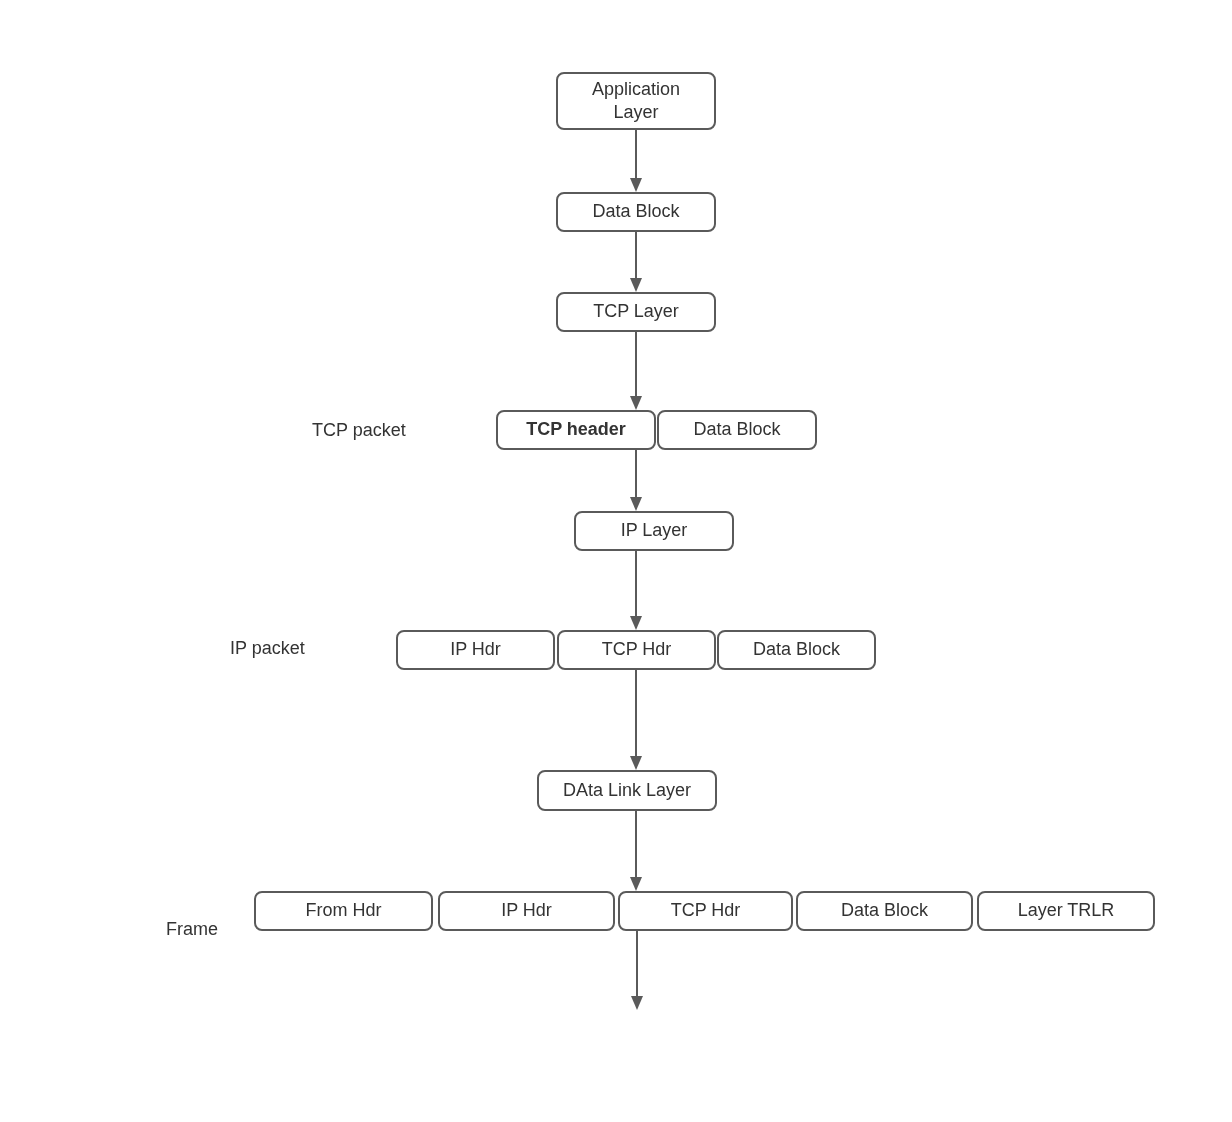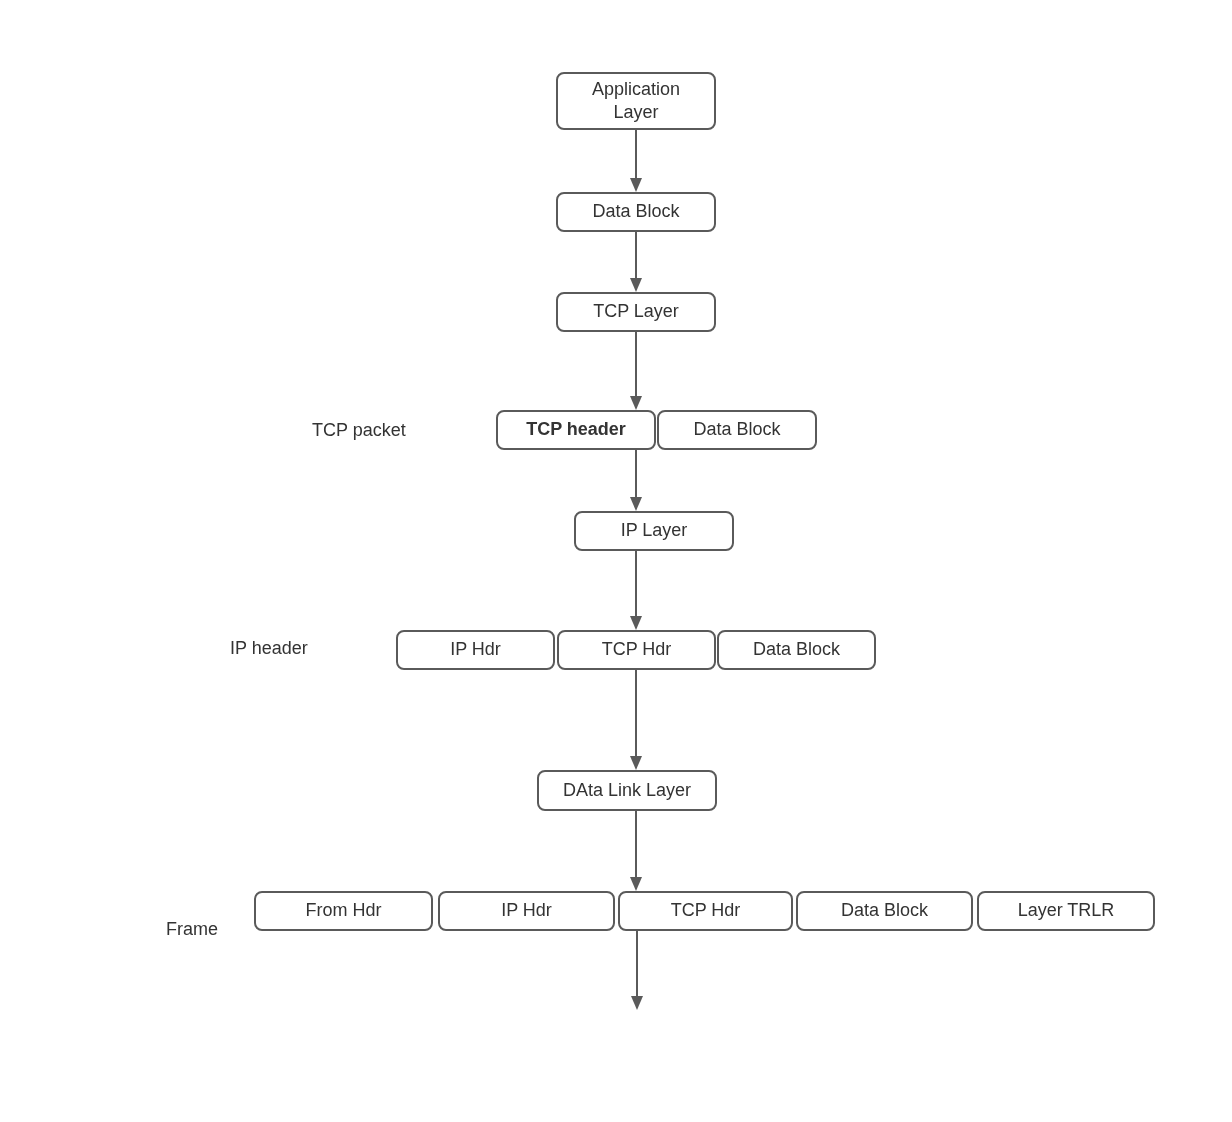--- a/index.html
+++ b/index.html
@@ -65,21 +65,21 @@
     border-right: 6px solid transparent;
     border-top: 14px solid #5a5a5a;
   }
 </style>
 </head>
 <body>
 
 <div id="canvas">
 
   <div class="row-label" style="left:280px; top:419px;margin-left:32px;">TCP packet</div>
-  <div class="row-label" style="left:230px; top:637px;">IP header</div>
+  <div class="row-label" style="left:230px; top:637px;">IP packet</div>
   <div class="row-label" style="left:166px; top:898px;margin-top:20px;">Frame</div>
 
   <div class="node" style="left:556px; top:72px; width:160px; height:58px;">
     <span class="node-label wrap">Application Layer</span>
   </div>
 
   <div class="arrow" style="left:630px; top:130px; height:62px;"></div>
 
   <div class="node" style="left:556px; top:192px; width:160px; height:40px;">
     <span class="node-label">Data Block</span>

